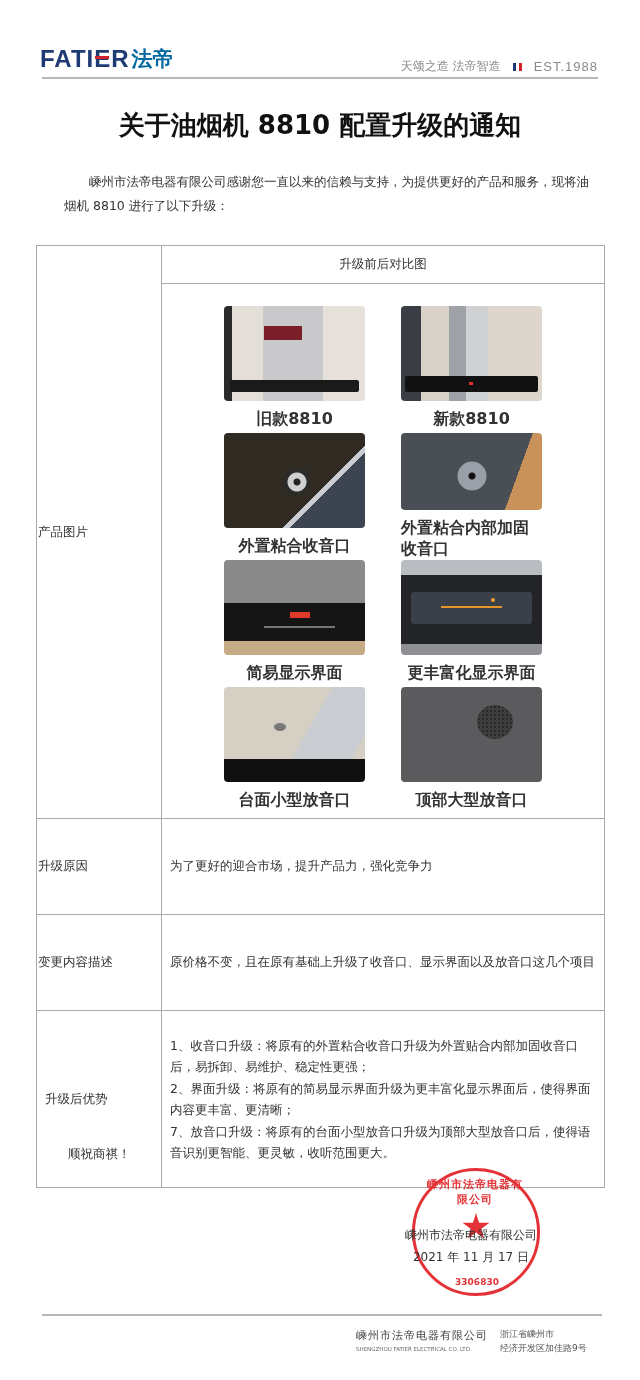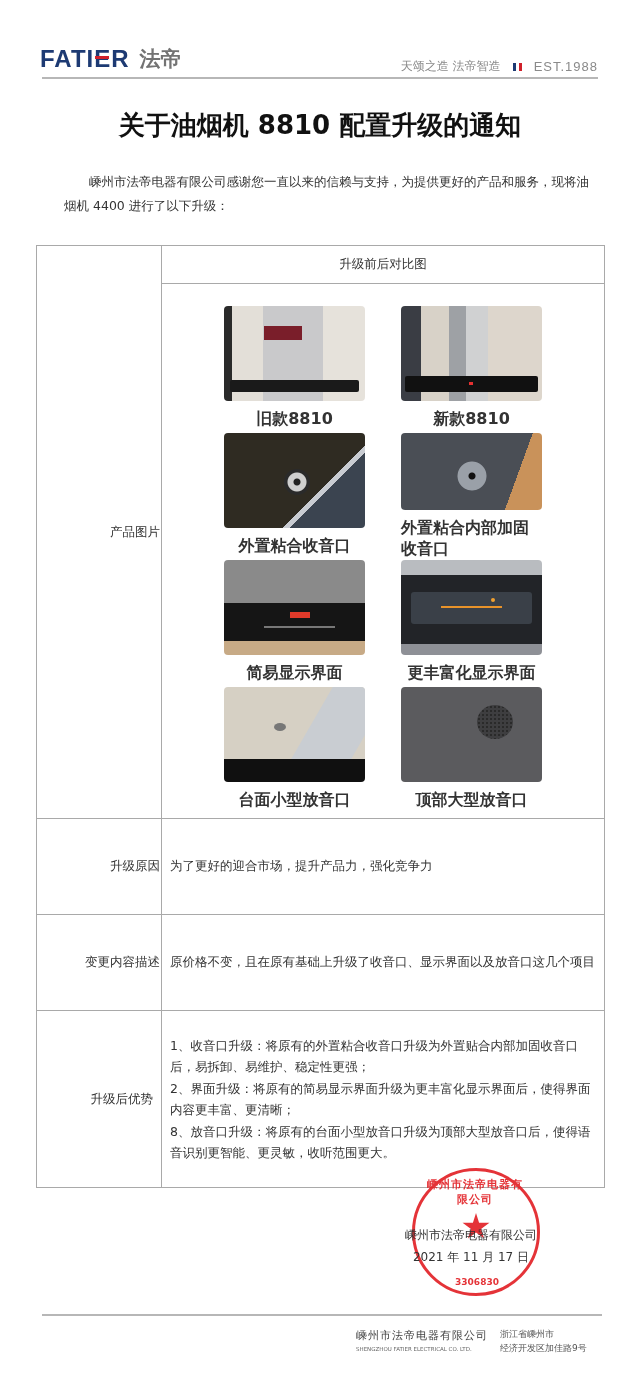--- a/index.html
+++ b/index.html
@@ -2,34 +2,34 @@
 <html><head>
 <meta charset="utf-8">
 <style>
   html, body { margin:0; padding:0; background:#ffffff; }
   body { width:640px; height:1380px; position:relative; overflow:hidden;
          font-family:"DejaVu Sans","Liberation Sans",sans-serif; color:#222; }
   .logo { position:absolute; left:40px; top:46px; height:26px; display:flex; align-items:center; }
   .logo .latin { font-family:"Liberation Sans",sans-serif; font-weight:bold; font-size:24px; color:#1d3a73; letter-spacing:1px; }
   .logo .latin .e { color:#1d3a73; position:relative; }
   .logo .latin .e::before { content:""; position:absolute; left:1px; right:2px; top:11px; height:3px; background:#d0202a; }
-  .logo .cn { font-size:21px; font-weight:bold; color:#737373; margin-left:10px; }
+  .logo .cn { font-size:21px; font-weight:bold; color:#0369a1; margin-left:2px; }
   .slogan { position:absolute; right:42px; top:58px; font-size:12px; color:#8a8a8a; display:flex; align-items:center; gap:12px; font-family:"DejaVu Serif",serif; }
   .flag { display:inline-flex; height:8px; }
   .flag span { width:3px; height:8px; display:inline-block; }
   .est { font-family:"Liberation Sans",sans-serif; letter-spacing:1px; font-size:13px; }
   .hr-top { position:absolute; left:42px; right:42px; top:77px; height:2px; background:#b7b7b7; }
 
   .title { position:absolute; left:0; right:0; top:108px; text-align:center; font-size:26px; font-weight:bold; color:#111; }
   .intro { position:absolute; left:64px; width:530px; top:170px; font-size:12.5px; line-height:24px; color:#333; text-indent:2em; }
   .intro-p { margin:0; }
 
   table.main { position:absolute; left:36px; top:245px; width:569px; border-collapse:collapse; font-size:12.5px; color:#333; }
   table.main td { border:1.5px solid #a9a9a9; vertical-align:middle; }
-  td.label { width:108px; text-align:right; }
+  td.label { width:108px; text-align:left; }
   td.hdr { height:35px; text-align:center; }
   td.imgs { height:534px; padding:0; }
   .grid { display:grid; grid-template-columns:141px 141px; column-gap:36px; row-gap:0; justify-content:center; padding-top:18px; }
   .cell { display:flex; flex-direction:column; align-items:center; height:127px; }
   .ph { width:141px; height:95px; border-radius:4px; overflow:hidden; position:relative; }
   .cap { margin-top:8px; font-size:16px; color:#333;font-weight:bold; }
   td.txt { padding:16px 8px; }
   td.r1 { height:63px; }
   td.r2 { height:63px; }
   td.r3 { height:168px; line-height:21.5px; padding:4px 8px; }
@@ -61,21 +61,21 @@
     <span style="background:#1d3a73"></span>
       <span style="background:#ffffff;border:0"></span>
       <span style="background:#d0202a"></span>
   </span>
   <span class="est">EST.1988</span>
 </div>
 <div class="hr-top"></div>
 
 <div class="title">关于油烟机 8810 配置升级的通知</div>
 <div class="intro">
-  <p class="intro-p">嵊州市法帝电器有限公司感谢您一直以来的信赖与支持，为提供更好的产品和服务，现将油烟机 4400 进行了以下升级：</p>
+  <p class="intro-p">嵊州市法帝电器有限公司感谢您一直以来的信赖与支持，为提供更好的产品和服务，现将油烟机 8810 进行了以下升级：</p>
 </div>
 
 <table class="main">
   <tbody>
       <tr>
     <td class="label" rowspan="2">产品图片</td>
     <td class="hdr">升级前后对比图</td>
   </tr>
   <tr>
     <td class="imgs">
@@ -143,27 +143,28 @@
   </tr>
   <tr>
     <td class="label r2">变更内容描述</td>
     <td class="txt r2">原价格不变，且在原有基础上升级了收音口、显示界面以及放音口这几个项目</td>
   </tr>
   <tr>
     <td class="label r3">升级后优势</td>
     <td class="txt r3">
       <div>1、收音口升级：将原有的外置粘合收音口升级为外置贴合内部加固收音口后，易拆卸、易维护、稳定性更强；</div>
       <div>2、界面升级：将原有的简易显示界面升级为更丰富化显示界面后，使得界面内容更丰富、更清晰；</div>
-      <div>8、放音口升级：将原有的台面小型放音口升级为顶部大型放音口后，使得语音识别更智能、更灵敏，收听范围更大。</div>
+      <div>7、放音口升级：将原有的台面小型放音口升级为顶部大型放音口后，使得语音识别更智能、更灵敏，收听范围更大。</div>
     </td>
   </tr>
 </tbody>
   </table>
 
 <div class="closing">
+  <p>顺祝商祺！</p>
 </div>
 
 <div class="stamp">
   <div class="stamp-text">嵊州市法帝电器有限公司</div>
   <div class="star"></div>
   <div class="stamp-num">3306830</div>
 </div>
 <div class="sign">
   <div>嵊州市法帝电器有限公司</div>
   <div>2021 年 11 月 17 日</div>

